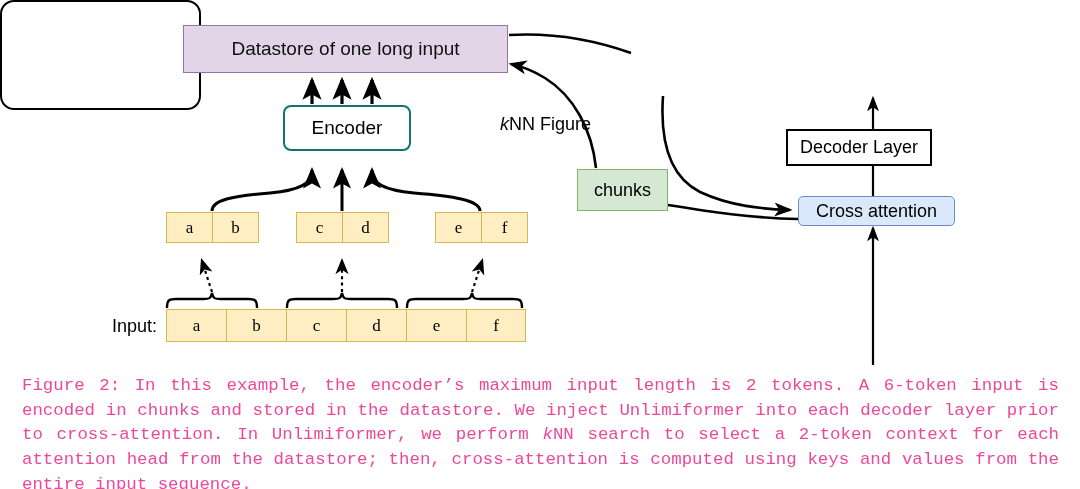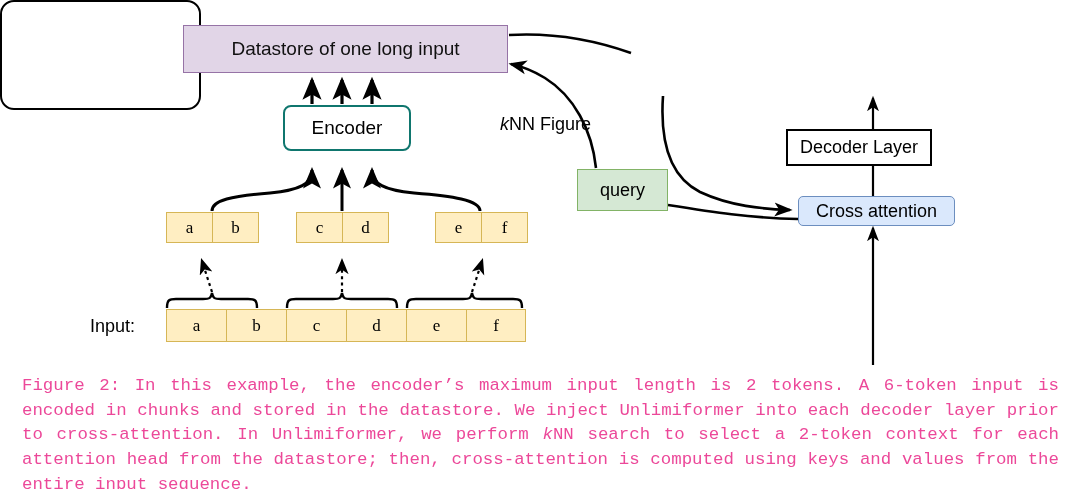--- a/index.html
+++ b/index.html
@@ -80,21 +80,21 @@
     height: 33px;
     top: 309px;
     display: flex;
     align-items: center;
     justify-content: center;
     font-family: "Liberation Serif", serif;
     font-size: 17px;
   }
 
   #input-label {
-    left: 90px; top: 316px;
+    left: 112px; top: 316px;
     width: 62px; height: 20px;
     font-size: 18px;
     justify-content: flex-start;
   }
 
   #encode-chunks-label {
     left: 140px; top: 174px;
     width: 160px; height: 22px;
     font-size: 18px;
     justify-content: flex-start;
@@ -249,21 +249,21 @@
   <div class="node" id="input-label">Input:</div>
 
   <div class="input-cell" style="left:166px;width:61px;">a</div>
   <div class="input-cell" style="left:226px;width:61px;">b</div>
   <div class="input-cell" style="left:286px;width:61px;">c</div>
   <div class="input-cell" style="left:346px;width:61px;">d</div>
   <div class="input-cell" style="left:406px;width:61px;">e</div>
   <div class="input-cell" style="left:466px;width:60px;">f</div>
 
 
-  <div class="node" id="query">query</div>
+  <div class="node" id="query">chunks</div>
 
   <div id="decoder-body"></div>
   <div class="node" id="decoder-label">Decoder Layer</div>
   <div class="node" id="cross-attention">Cross attention</div>
 
 </div>
 
 <div id="caption"><span>Figure 2: In this example, the encoder’s maximum input length is 2 tokens. A 6-token input is encoded in chunks and stored in the datastore. We inject Unlimiformer into each decoder layer prior to cross-attention. In Unlimiformer, we perform </span><span class="ital">k</span><span>NN search to select a 2-token context for each attention head from the datastore; then, cross-attention is computed using keys and values from the entire input sequence.</span></div>
 
 </body></html>

